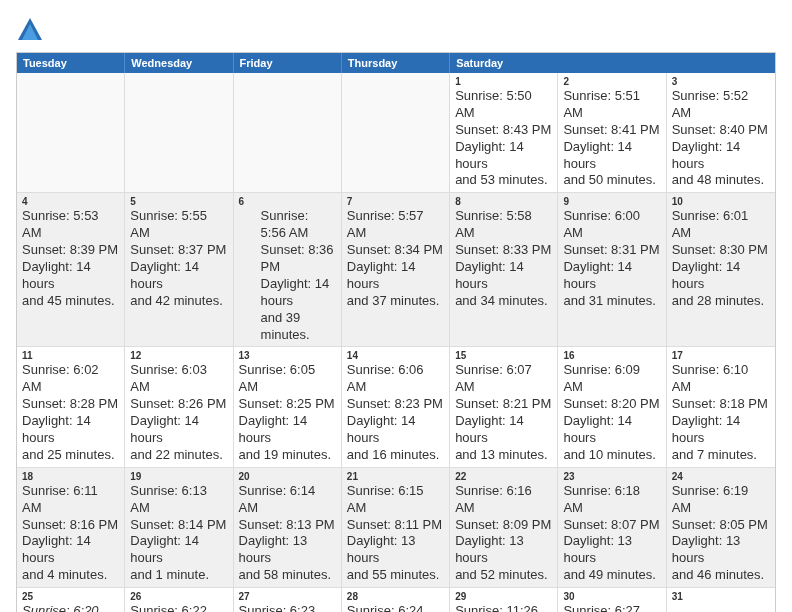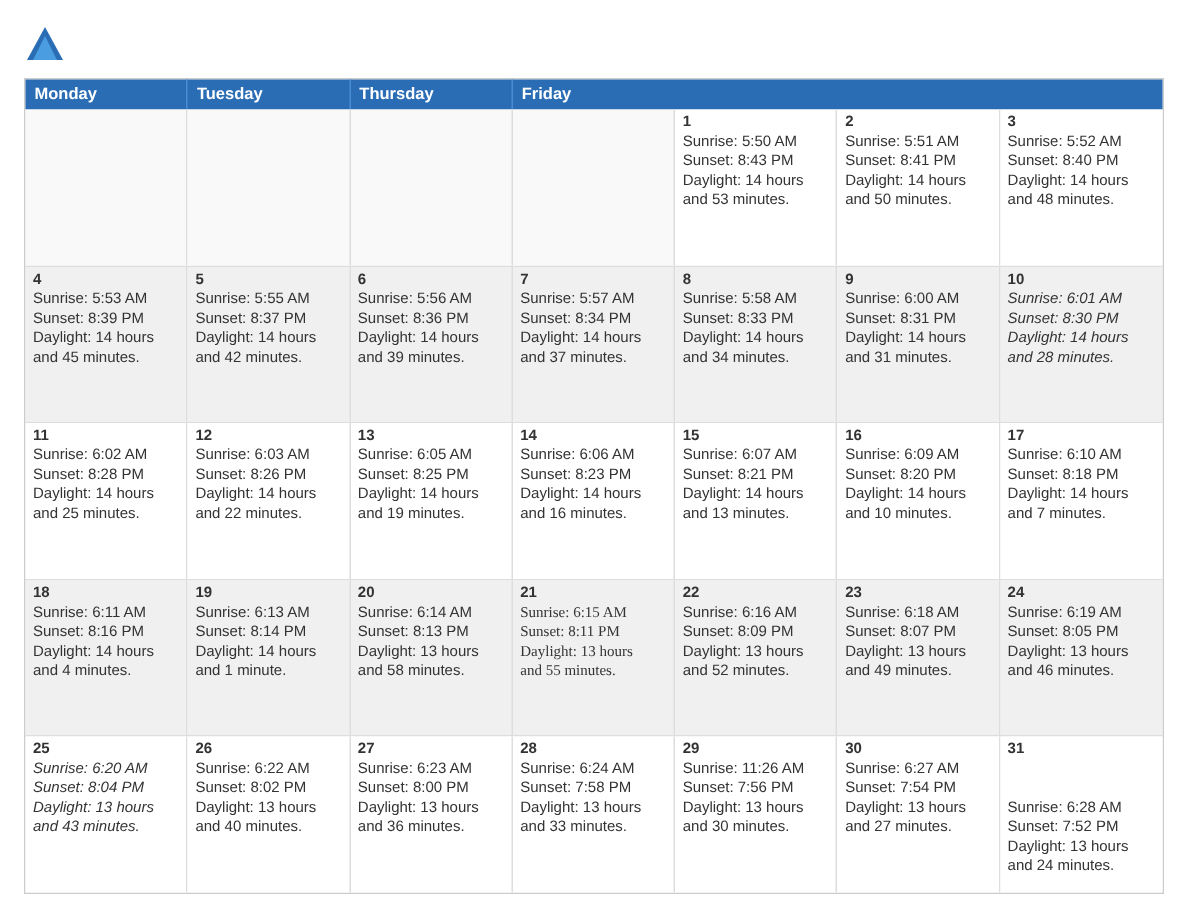--- a/index.html
+++ b/index.html
@@ -96,21 +96,21 @@
     .cal-cell.empty { background: #f9f9f9; }
     .cal-cell.shaded { background: #f0f0f0; }
     .day-num {
       font-size: 10px;
       font-weight: bold;
       color: #333;
       display: block;
       margin-bottom: 1px;
     }
     .cell-text {
-      font-size: 10px;
+      font-size: 13px;
       line-height: 1.3;
       color: #333;
     }
   </style>
 </head>
 <body>
 
 <div class="page">
   <div class="header">
     <div class="logo">
@@ -124,24 +124,25 @@
       </div>
     </div>
     <div class="title-block">
       <div class="month-title"></div>
       <div class="location"></div>
     </div>
   </div>
 
   <div class="calendar">
     <div class="cal-header">
-        <div class="cal-header-cell">Monday</div>
         <div class="cal-header-cell">Tuesday</div>
+        <div class="cal-header-cell">Wednesday</div>
+        <div class="cal-header-cell">Friday</div>
         <div class="cal-header-cell">Thursday</div>
-        <div class="cal-header-cell">Friday</div>
+        <div class="cal-header-cell">Saturday</div>
       </div>
     <div class="cal-body">
     <div class="cal-row">
           <div class="cal-cell empty"></div>
           <div class="cal-cell empty"></div>
           <div class="cal-cell empty"></div>
           <div class="cal-cell empty"></div>
           <div class="cal-cell">
             <span class="day-num">1</span>
             <div class="cell-text" style="white-space: pre-line;">Sunrise: 5:50 AM
@@ -174,21 +175,21 @@
           </div>
           <div class="cal-cell shaded">
             <span class="day-num">5</span>
             <div class="cell-text" style="white-space: pre-line;">Sunrise: 5:55 AM
 Sunset: 8:37 PM
 Daylight: 14 hours
 and 42 minutes.</div>
           </div>
           <div class="cal-cell shaded">
             <span class="day-num">6</span>
-            <div class="cell-text" style="white-space: pre-line;">Sunrise: 5:56 AM
+            <div class="cell-text" style="white-space: pre-line; margin-left: 22px;">Sunrise: 5:56 AM
 Sunset: 8:36 PM
 Daylight: 14 hours
 and 39 minutes.</div>
           </div>
           <div class="cal-cell shaded">
             <span class="day-num">7</span>
             <div class="cell-text" style="white-space: pre-line;">Sunrise: 5:57 AM
 Sunset: 8:34 PM
 Daylight: 14 hours
 and 37 minutes.</div>
@@ -202,21 +203,21 @@
           </div>
           <div class="cal-cell shaded">
             <span class="day-num">9</span>
             <div class="cell-text" style="white-space: pre-line;">Sunrise: 6:00 AM
 Sunset: 8:31 PM
 Daylight: 14 hours
 and 31 minutes.</div>
           </div>
           <div class="cal-cell shaded">
             <span class="day-num">10</span>
-            <div class="cell-text" style="white-space: pre-line; font-style: italic;">Sunrise: 6:01 AM
+            <div class="cell-text" style="white-space: pre-line;">Sunrise: 6:01 AM
 Sunset: 8:30 PM
 Daylight: 14 hours
 and 28 minutes.</div>
           </div>
         </div>
         <div class="cal-row">
           <div class="cal-cell">
             <span class="day-num">11</span>
             <div class="cell-text" style="white-space: pre-line;">Sunrise: 6:02 AM
 Sunset: 8:28 PM
@@ -283,21 +284,21 @@
           </div>
           <div class="cal-cell shaded">
             <span class="day-num">20</span>
             <div class="cell-text" style="white-space: pre-line;">Sunrise: 6:14 AM
 Sunset: 8:13 PM
 Daylight: 13 hours
 and 58 minutes.</div>
           </div>
           <div class="cal-cell shaded">
             <span class="day-num">21</span>
-            <div class="cell-text" style="white-space: pre-line; font-family: Liberation Serif, serif;">Sunrise: 6:15 AM
+            <div class="cell-text" style="white-space: pre-line;">Sunrise: 6:15 AM
 Sunset: 8:11 PM
 Daylight: 13 hours
 and 55 minutes.</div>
           </div>
           <div class="cal-cell shaded">
             <span class="day-num">22</span>
             <div class="cell-text" style="white-space: pre-line;">Sunrise: 6:16 AM
 Sunset: 8:09 PM
 Daylight: 13 hours
 and 52 minutes.</div>

